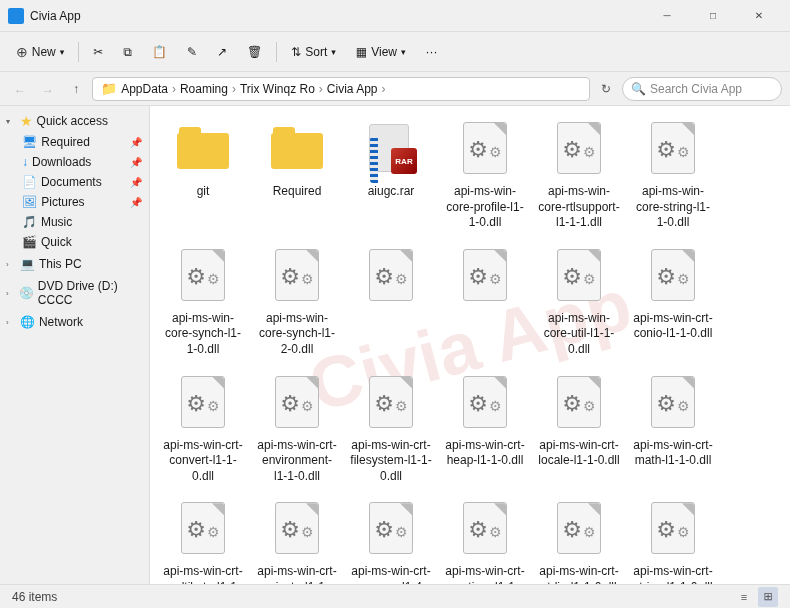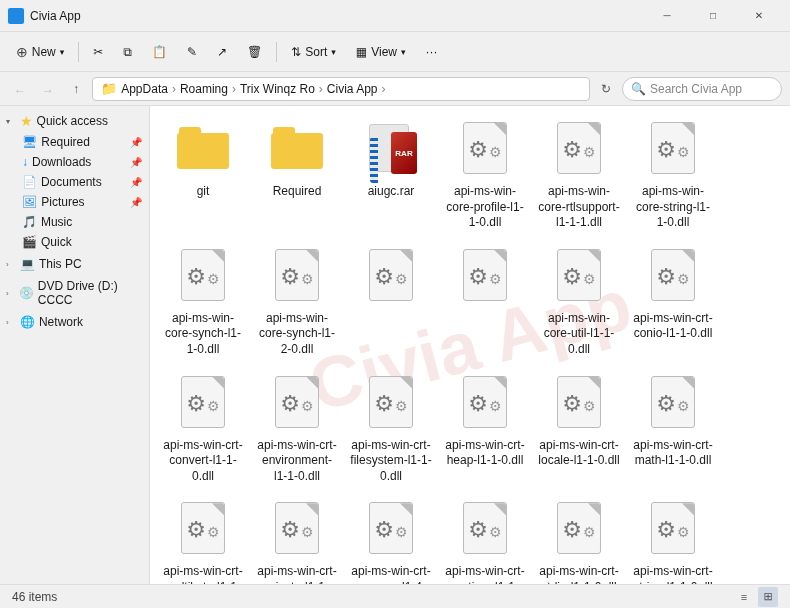--- a/index.html
+++ b/index.html
@@ -281,21 +281,21 @@
       width: 40px; height: 48px;
       background: #e8e8e8;
       border-radius: 3px;
       position: absolute;
       left: 4px; top: 2px;
       border: 1px solid #ccc;
     }
     .rar-badge {
       position: absolute;
       bottom: 0; right: 0;
-      width: 26px; height: 42px;
+      width: 26px; height: 26px;
       background: linear-gradient(135deg, #c8392b, #8b0000);
       border-radius: 3px;
       display: flex; align-items: center; justify-content: center;
       font-size: 8px; color: white; font-weight: bold;
     }
     .rar-stripe {
       position: absolute;
       left: 0; top: 12px;
       width: 8px; height: 100%;
       background: repeating-linear-gradient(

